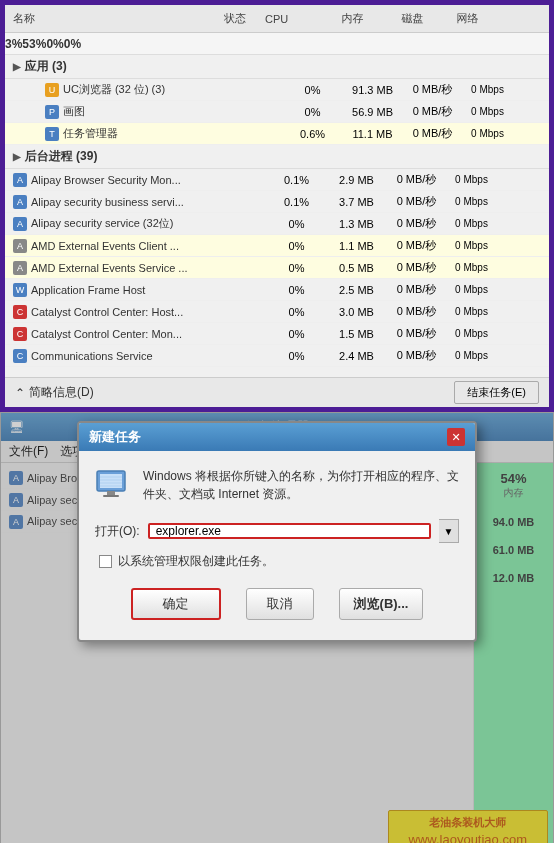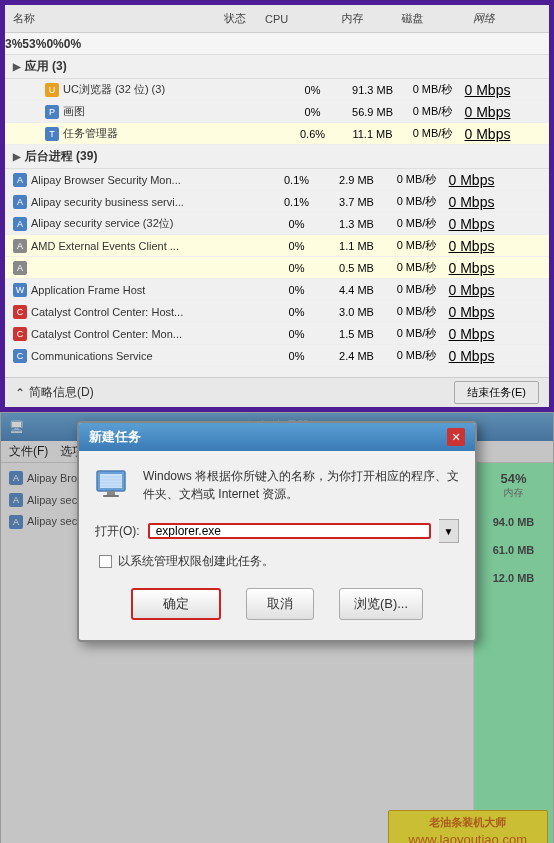--- a/index.html
+++ b/index.html
@@ -61,24 +61,23 @@
 
     .stats-bar .col-disk {
       width: 55px;
       text-align: center;
       font-size: 11px;
       color: #444;
     }
 
     .stats-bar .col-net {
       width: 55px;
-      text-align: right;
+      text-align: center;
       font-size: 11px;
       color: #444;
-      font-style: italic;
     }
 
     .stats-values {
       display: flex;
       background: #f5f5f5;
       border-bottom: 1px solid #ddd;
       padding: 2px 0;
       height: 22px;
       align-items: center;
     }
@@ -139,23 +138,22 @@
     }
 
     .proc-disk {
       width: 55px;
       font-size: 11px;
       text-align: center;
     }
 
     .proc-net {
       width: 55px;
-      font-size: 14px;
-      text-align: center;
-      text-decoration: underline;
+      font-size: 10px;
+      text-align: center;
     }
 
     .icon-circle {
       width: 14px;
       height: 14px;
       border-radius: 2px;
       display: inline-flex;
       align-items: center;
       justify-content: center;
       font-size: 9px;
@@ -386,20 +384,21 @@
     }
 
     .dialog-btn-browse {
       background: linear-gradient(to bottom, #ffffff, #e0e0e0);
       border: 1px solid #aaa;
       padding: 5px 14px;
       font-size: 13px;
       cursor: pointer;
       border-radius: 3px;
       color: #333;
+      font-weight: bold;
     }
 
     
     .tm2-content {
       position: relative;
       height: calc(100% - 50px);
       overflow: hidden;
     }
 
     .tm2-right-panel {
@@ -586,35 +585,36 @@
     </div>
     <div class="proc-status"></div>
     <div class="proc-cpu">0%</div>
     <div class="proc-mem">1.1 MB</div>
     <div class="proc-disk">0 MB/秒</div>
     <div class="proc-net">0 Mbps</div>
   </div>
   <div class="process-row highlighted">
     <div class="proc-name">
       <span class="icon-circle icon-gray">A</span>
+      <span>AMD External Events Service ...</span>
     </div>
     <div class="proc-status"></div>
     <div class="proc-cpu">0%</div>
     <div class="proc-mem">0.5 MB</div>
     <div class="proc-disk">0 MB/秒</div>
     <div class="proc-net">0 Mbps</div>
   </div>
   <div class="process-row">
     <div class="proc-name">
       <span class="icon-circle icon-blue">W</span>
       <span>Application Frame Host</span>
     </div>
     <div class="proc-status"></div>
     <div class="proc-cpu">0%</div>
-    <div class="proc-mem">4.4 MB</div>
+    <div class="proc-mem">2.5 MB</div>
     <div class="proc-disk">0 MB/秒</div>
     <div class="proc-net">0 Mbps</div>
   </div>
   <div class="process-row">
     <div class="proc-name">
       <span class="icon-circle icon-red">C</span>
       <span>Catalyst Control Center: Host...</span>
     </div>
     <div class="proc-status"></div>
     <div class="proc-cpu">0%</div>

